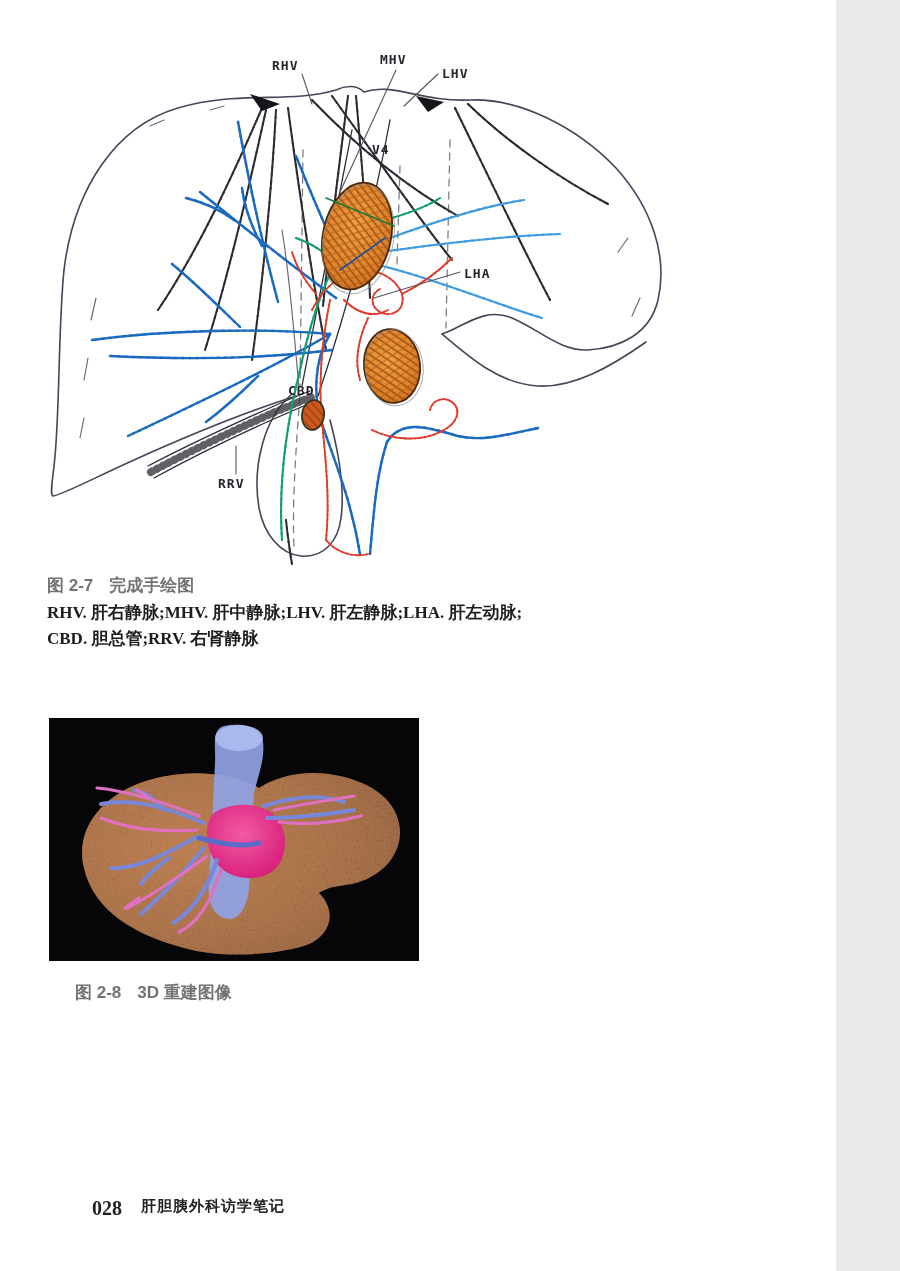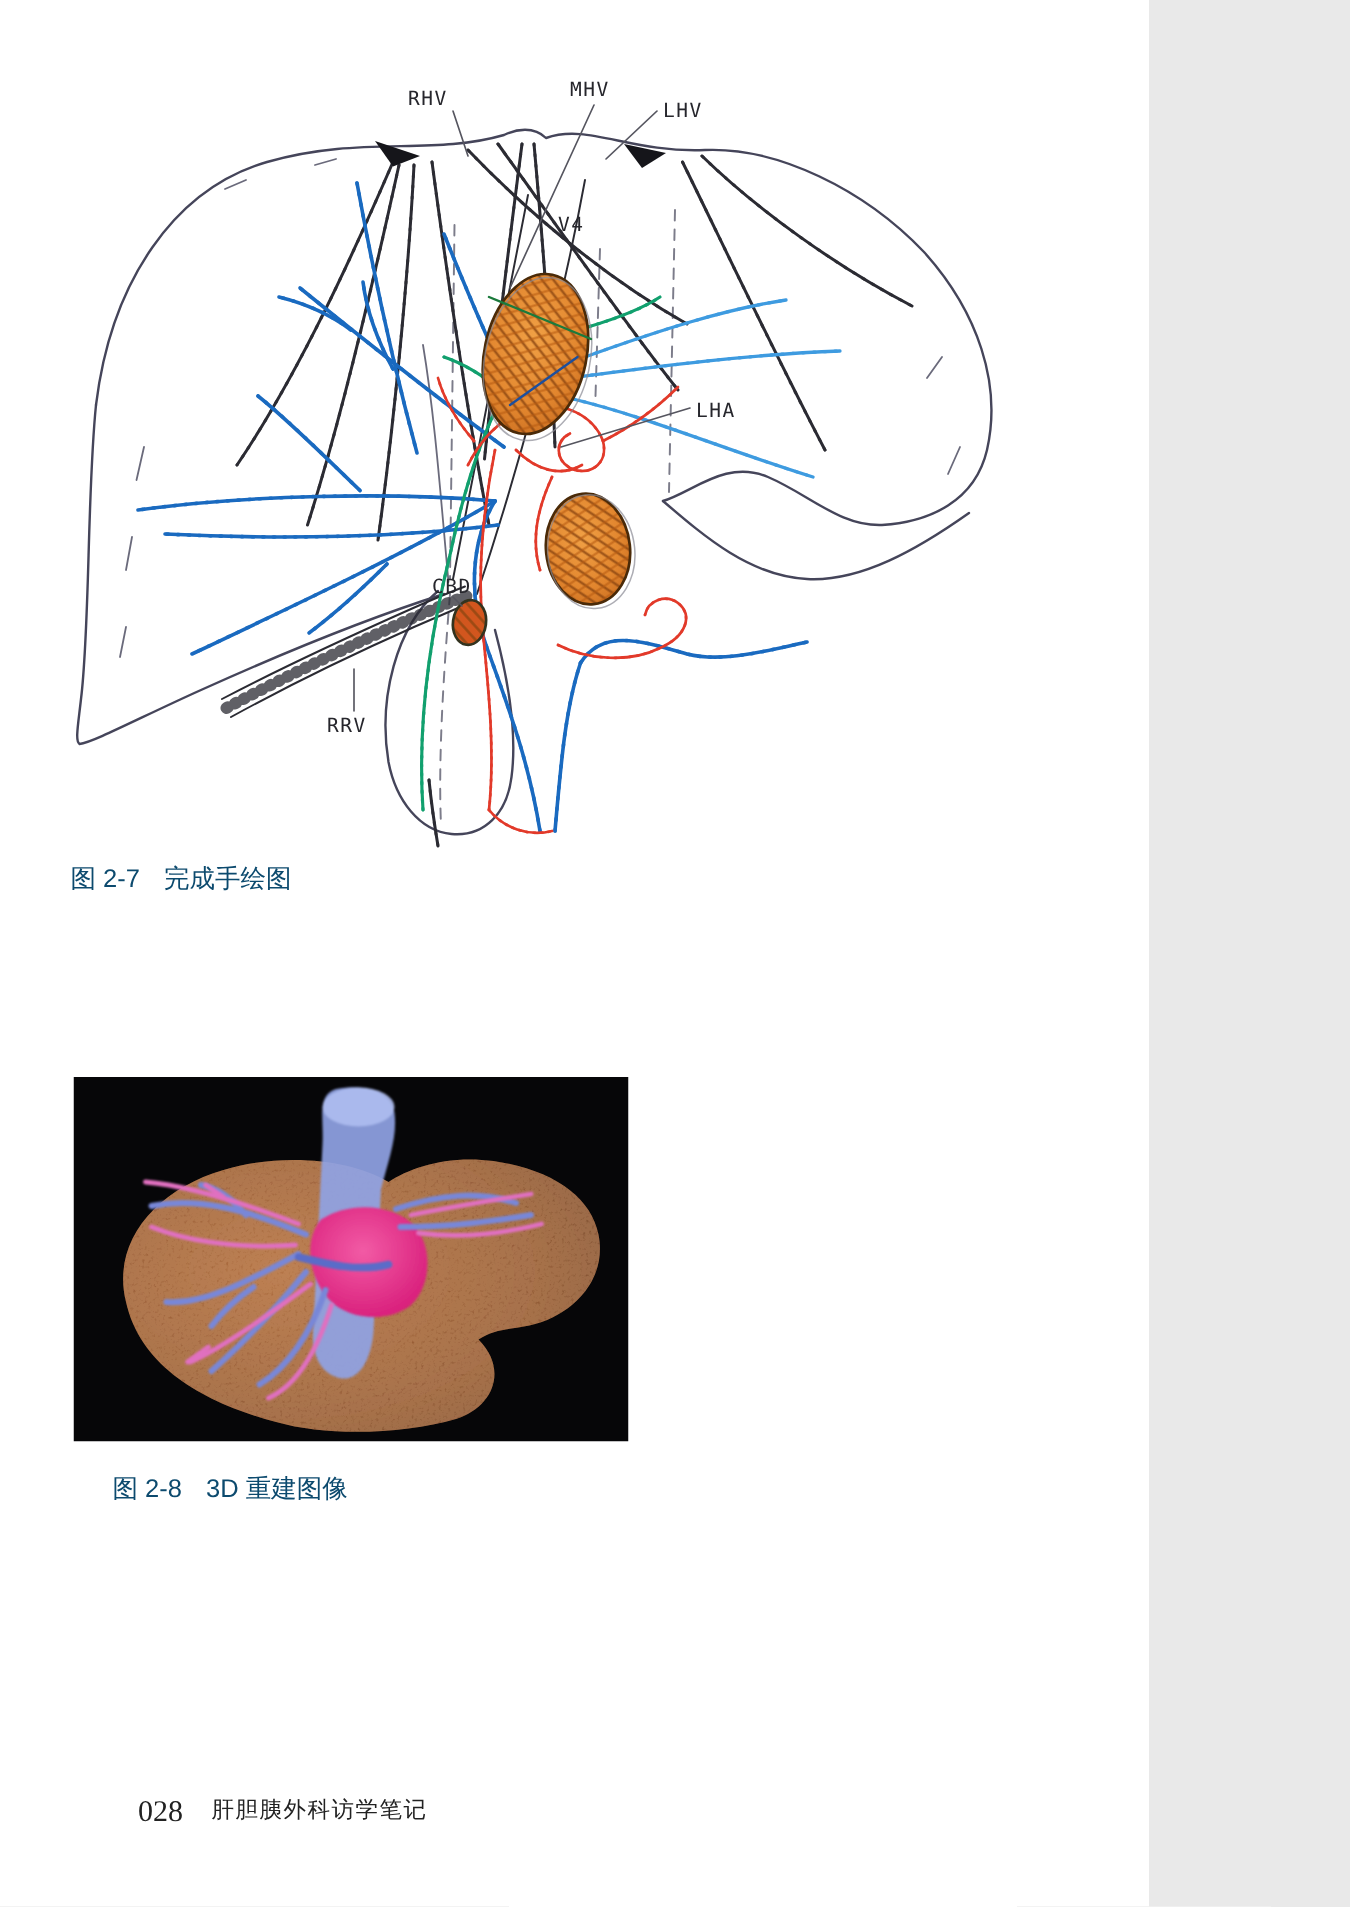--- a/index.html
+++ b/index.html
@@ -1,17 +1,17 @@
 <!DOCTYPE html>
 <html><head>
 <meta charset="utf-8">
 <style>
   html,body{margin:0;padding:0;background:#e9e9e9;}
-  .page{position:relative;width:766px;height:1271px;background:#ffffff;overflow:hidden;
-        font-family:"Liberation Serif", serif;color:#161616;}
+  .page{position:relative;width:836px;height:1271px;background:#ffffff;overflow:hidden;
+        font-family:"Liberation Serif", serif;color:#161616;font-weight:bold;}
   .abs{position:absolute;}
 
   
   .fig27{left:36px;top:48px;width:664px;height:518px;}
   .vp{fill:none;stroke-linecap:round;stroke-linejoin:round;}
   .ol {stroke:#45455a;stroke-width:1.6;}
   .ol2{stroke:#45455a;stroke-width:1.2;opacity:.8;}
   .hv {stroke:#2b2b33;stroke-width:2;}
   .hv-t{stroke:#2b2b33;stroke-width:9;stroke-dasharray:1.1 6;opacity:.85;}
   .hvthin{stroke:#2b2b33;stroke-width:1.3;}
@@ -25,21 +25,21 @@
   .blthin{stroke:#1c4f9e;stroke-width:1.6;}
   .ar {stroke:#e23a2a;stroke-width:1.8;}
   .ar-t{stroke:#e23a2a;stroke-width:7;stroke-dasharray:1 3.9;opacity:.9;}
   .dash{stroke:#7c7c8a;stroke-width:1.3;stroke-dasharray:7 6;}
   .leader{stroke:#55555f;stroke-width:1.1;}
   .lab{font-family:"DejaVu Sans Mono", monospace;font-size:13px;fill:#26262c;letter-spacing:1px;}
   .tum-o{fill:none;stroke:#4a2a08;stroke-width:1.8;}
   .tum-o2{fill:none;stroke:#8a8a94;stroke-width:1;opacity:.7;}
 
   
-  .cap{font-family:"Liberation Sans", sans-serif;font-size:17px;color:#0c4a6e;}
+  .cap{font-family:"Liberation Sans", sans-serif;font-size:17px;color:#737373;}
   .cap .t{margin-left:16px;}
   .legend{font-size:17px;line-height:26px;color:#1d1d1d;}
 
   
   .fig28{left:49px;top:718px;width:370px;height:243px;}
 
   
   .rightcol{left:452px;top:700px;width:411px;}
   .rightcol p{margin:0;font-size:21.5px;line-height:38.4px;text-align:justify;
               text-indent:2em;color:#141414;}
@@ -217,20 +217,24 @@
     <text class="lab" x="442" y="80">LHV</text>
     <text class="lab" x="372" y="156">V4</text>
     <text class="lab" x="464" y="280">LHA</text>
     <text class="lab" x="288" y="397">CBD</text>
     <text class="lab" x="218" y="490">RRV</text>
   </svg>
 
   <div class="abs cap" style="left:47px;top:574px;">
     <span>图 2-7</span><span class="t">完成手绘图</span>
   </div>
+  <div class="abs legend" style="left:47px;top:600px;">
+    <div>RHV. 肝右静脉;MHV. 肝中静脉;LHV. 肝左静脉;LHA. 肝左动脉;</div>
+    <div>CBD. 胆总管;RRV. 右肾静脉</div>
+  </div>
 
   <svg class="abs fig28" viewBox="0 0 370 243">
     <defs>
       <radialGradient id="lg" cx="38%" cy="45%" r="80%">
         <stop offset="0" stop-color="#a35c2e"></stop>
           <stop offset="0.55" stop-color="#7c4220"></stop>
           <stop offset="1" stop-color="#46220f"></stop>
       </radialGradient>
       <radialGradient id="tg2" cx="45%" cy="40%" r="70%">
         <stop offset="0" stop-color="#f25ba5"></stop>

